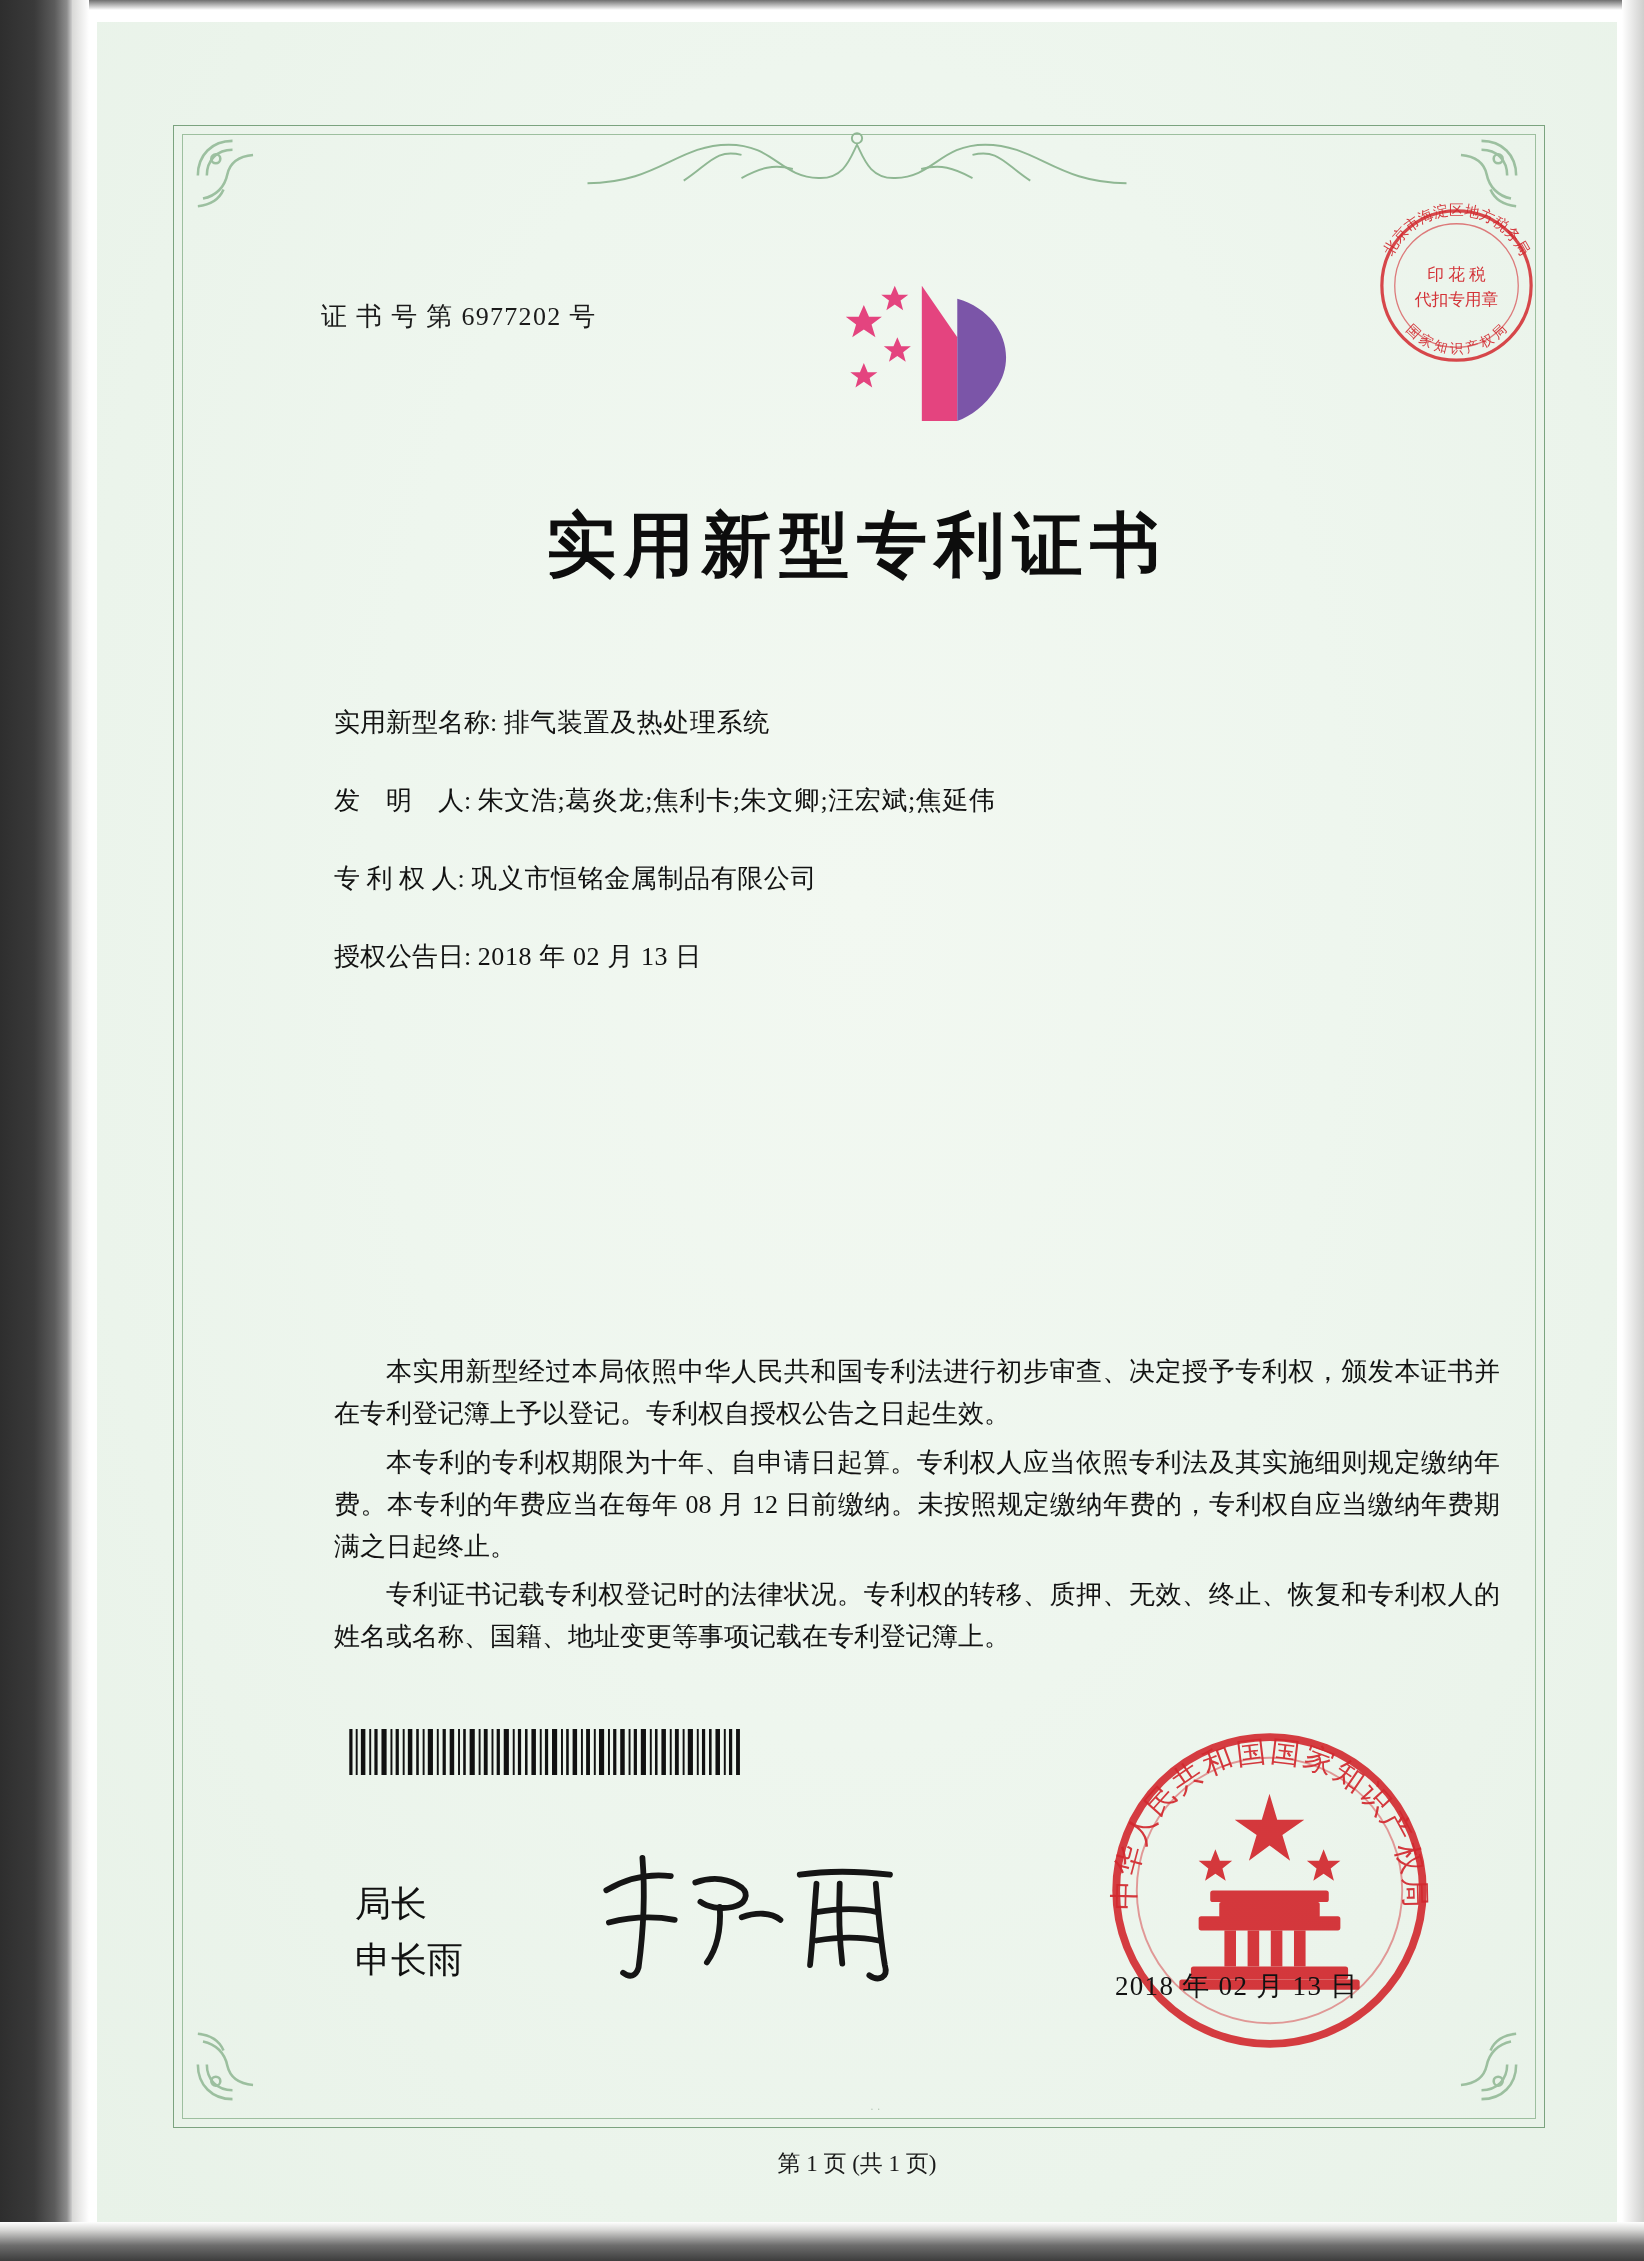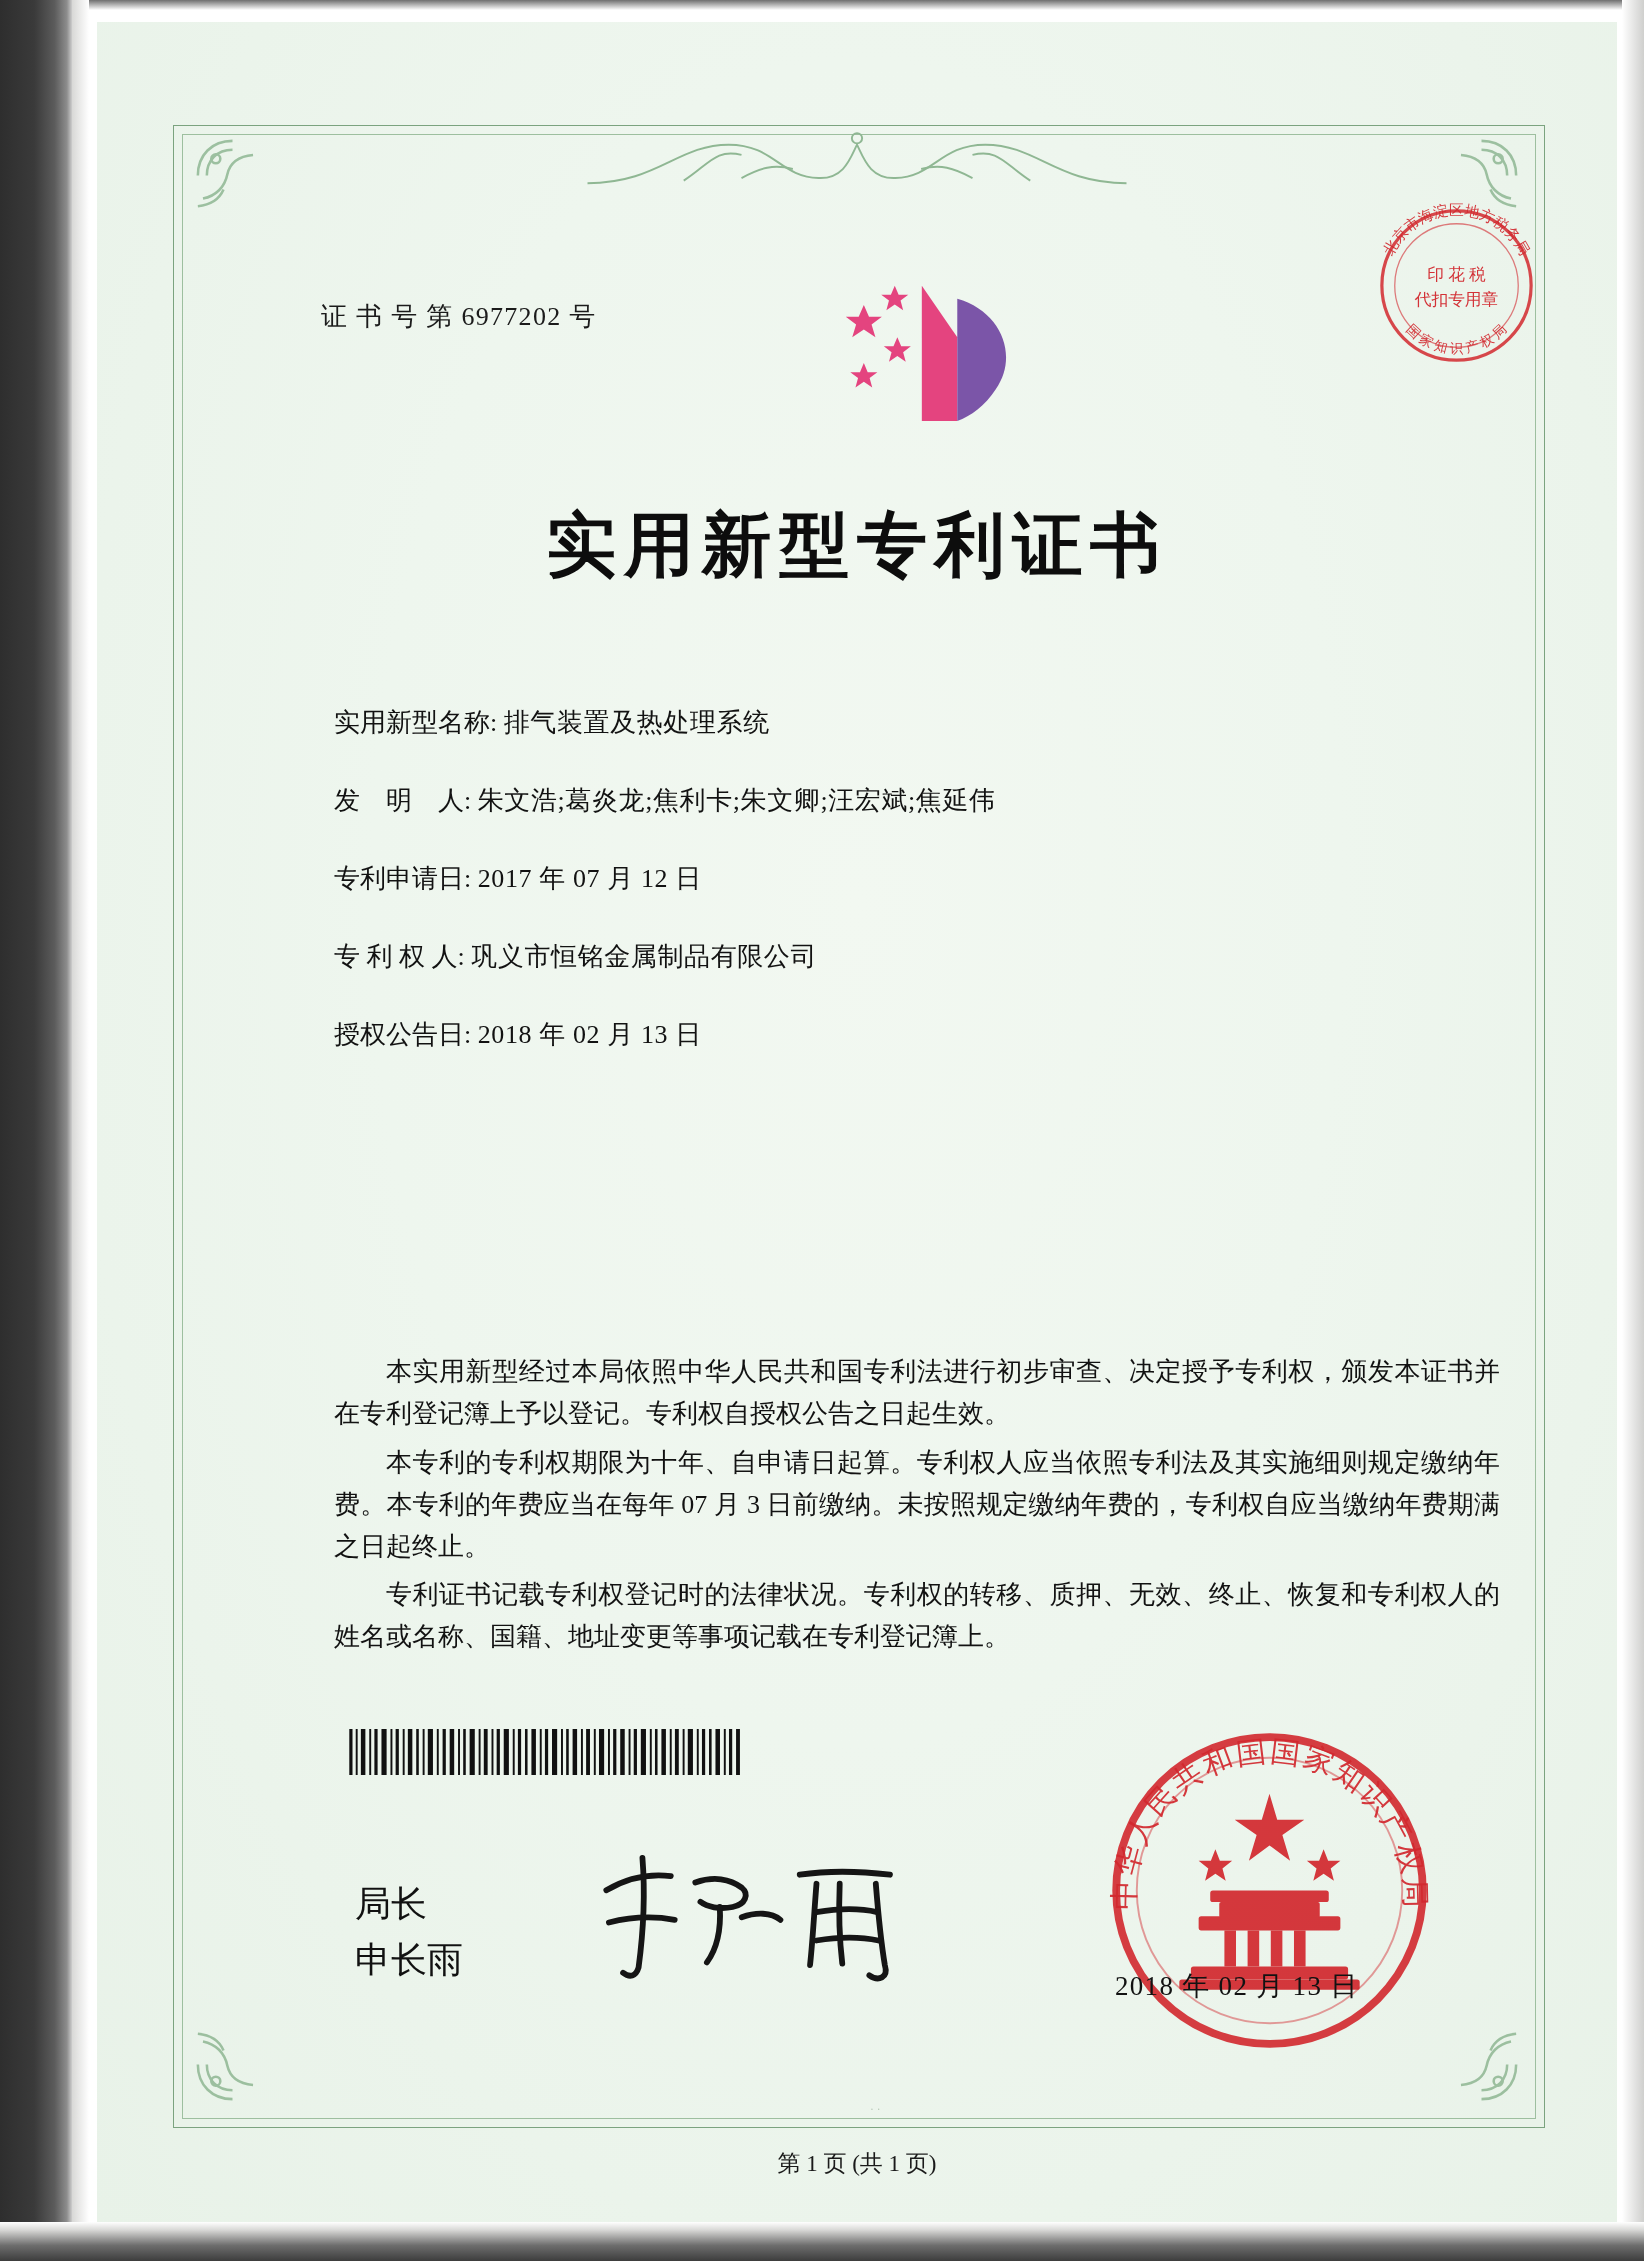--- a/index.html
+++ b/index.html
@@ -183,36 +183,32 @@
       <div class="fields">
         <div class="field">
           <span class="label">实用新型名称:</span>
           <span class="val">排气装置及热处理系统</span>
         </div>
         <div class="field">
           <span class="label">发　明　人:</span>
           <span class="val">朱文浩;葛炎龙;焦利卡;朱文卿;汪宏斌;焦延伟</span>
         </div>
         <div class="field">
-          <span class="label">专利申请日:</span>
-          <span class="val">2017 年 07 月 12 日</span>
-        </div>
-        <div class="field">
           <span class="label">专 利 权 人:</span>
           <span class="val">巩义市恒铭金属制品有限公司</span>
         </div>
         <div class="field">
           <span class="label">授权公告日:</span>
           <span class="val">2018 年 02 月 13 日</span>
         </div>
       </div>
 
       <div class="paras">
         <p>本实用新型经过本局依照中华人民共和国专利法进行初步审查、决定授予专利权，颁发本证书并在专利登记簿上予以登记。专利权自授权公告之日起生效。</p>
-        <p>本专利的专利权期限为十年、自申请日起算。专利权人应当依照专利法及其实施细则规定缴纳年费。本专利的年费应当在每年 07 月 3 日前缴纳。未按照规定缴纳年费的，专利权自应当缴纳年费期满之日起终止。</p>
+        <p>本专利的专利权期限为十年、自申请日起算。专利权人应当依照专利法及其实施细则规定缴纳年费。本专利的年费应当在每年 08 月 12 日前缴纳。未按照规定缴纳年费的，专利权自应当缴纳年费期满之日起终止。</p>
         <p>专利证书记载专利权登记时的法律状况。专利权的转移、质押、无效、终止、恢复和专利权人的姓名或名称、国籍、地址变更等事项记载在专利登记簿上。</p>
       </div>
 
       <svg class="barcode" viewBox="0 0 620 72" preserveAspectRatio="none">
         <g fill="#111">
           <rect x="2" y="0" width="5" height="72"></rect>
             <rect x="12" y="0" width="3" height="72"></rect>
           <rect x="20" y="0" width="7" height="72"></rect>
             <rect x="33" y="0" width="3" height="72"></rect>
           <rect x="41" y="0" width="5" height="72"></rect>

